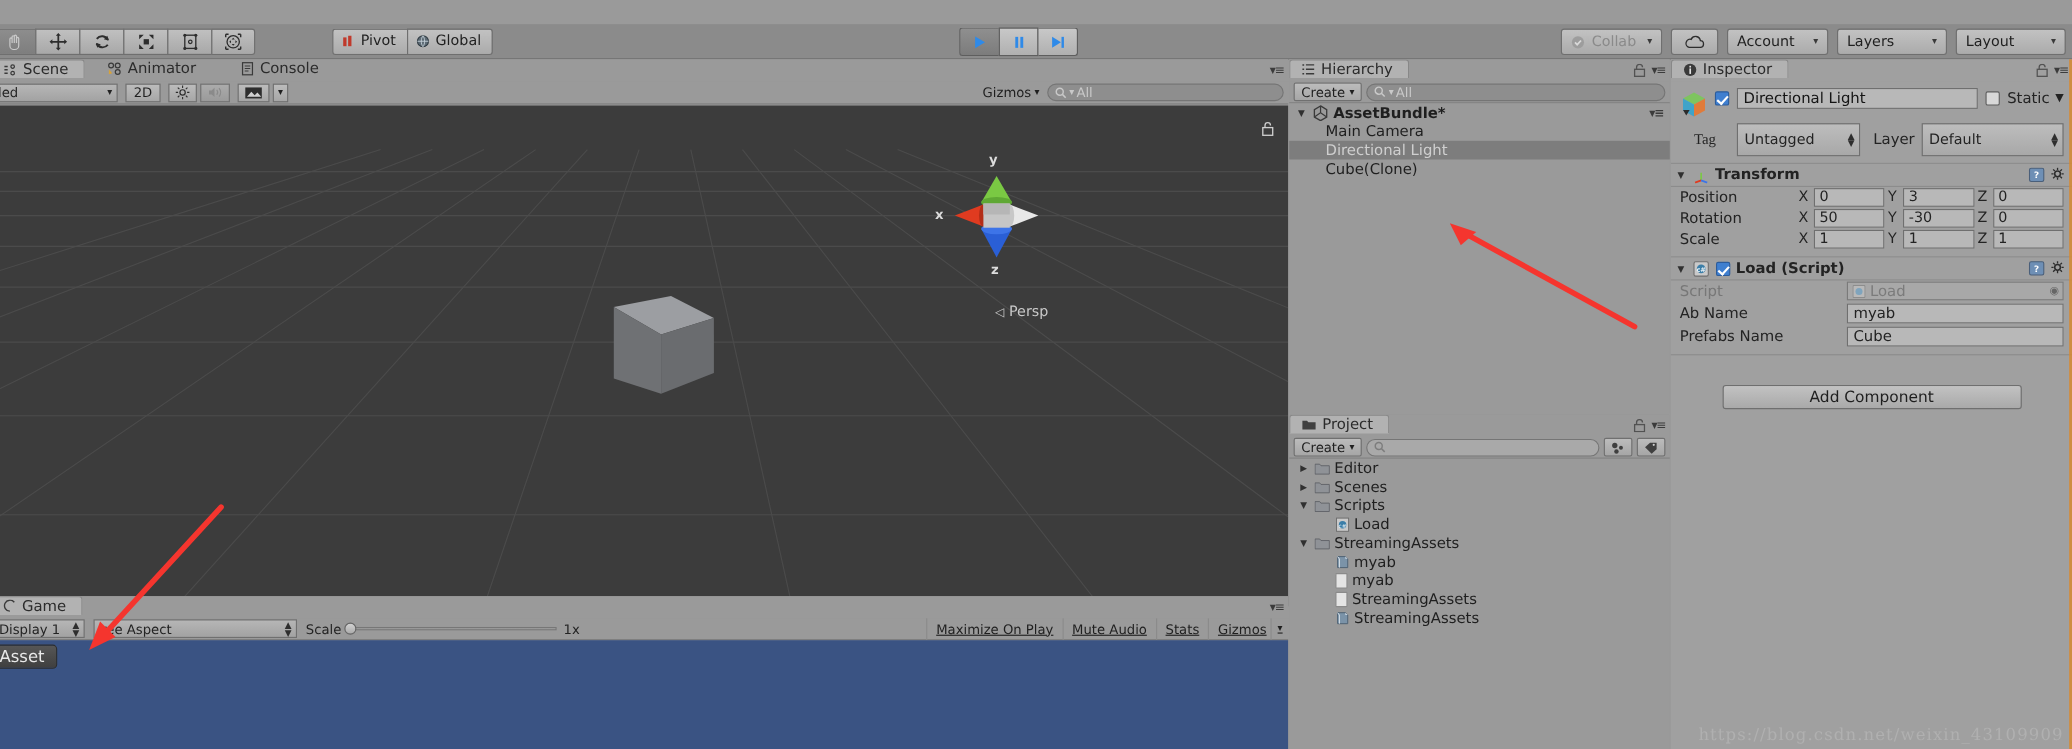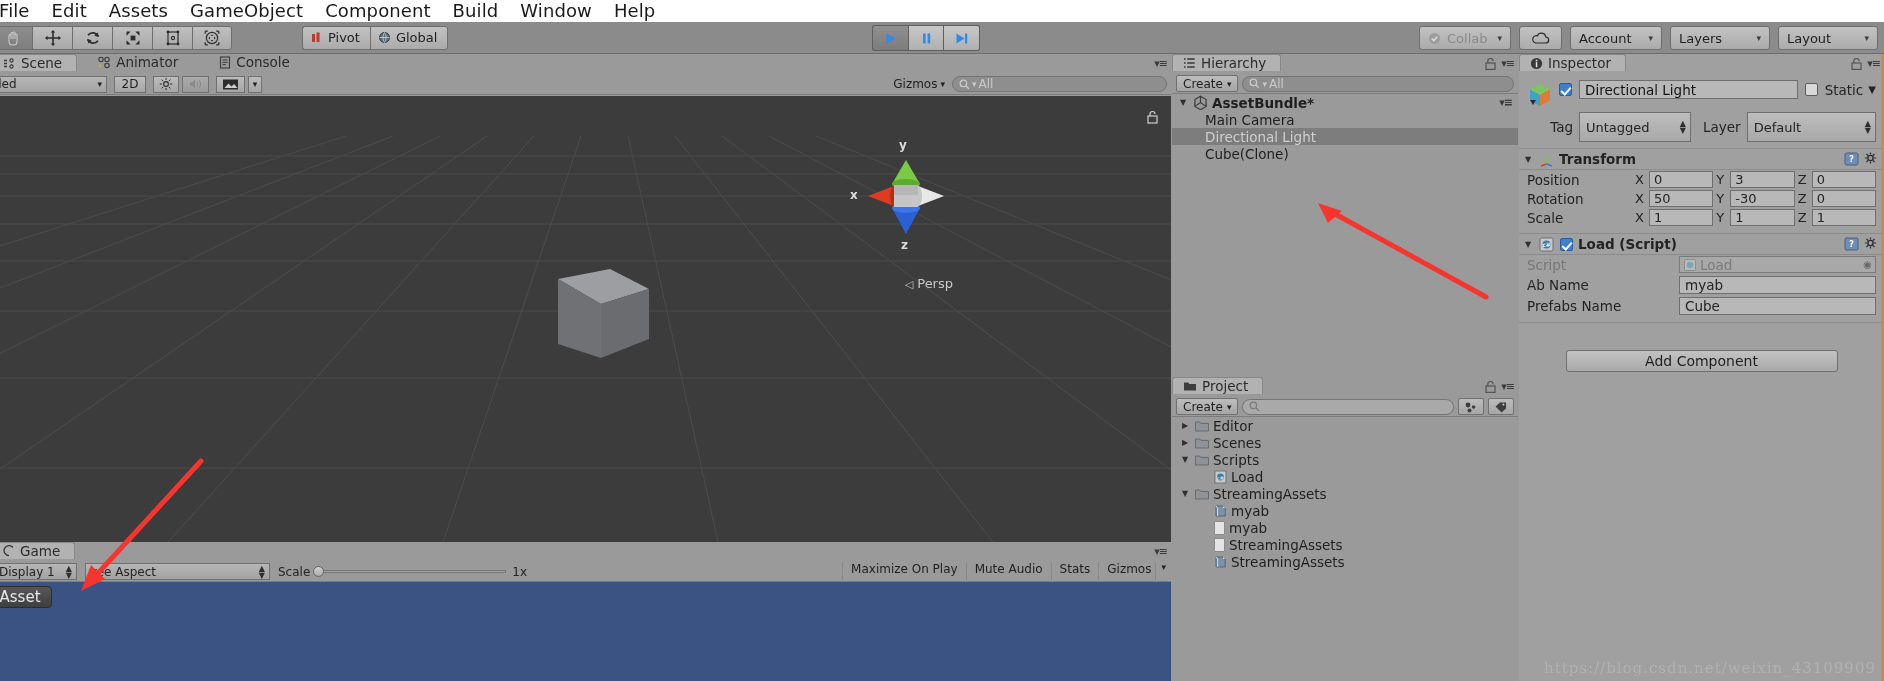--- a/index.html
+++ b/index.html
@@ -144,22 +144,22 @@
     height: 20px; display:flex; align-items:center; gap: 0px; font-size:12px;
     border-bottom:1px solid #7d7d7d;
   }
   .gdd {
     height:17px; background: linear-gradient(#b6b6b6,#a2a2a2); border:1px solid #707070;
     display:flex; align-items:center; justify-content:space-between; padding:0 4px 0 6px;
     font-size:12px;
   }
   .updown { font-size:8px; line-height:7px; color:#2e2e2e; display:flex; flex-direction:column;}
   .gtbtn {
-    height: 20px; display:flex; padding: 0 8px; font-size:12px;
-    color:#1f1f1f; border-left: 1px solid #8a8a8a;
+    height: 20px; display:flex; align-items:center; padding: 0 8px; font-size:12px;
+    color:#1f1f1f; border-left: 1px solid #8a8a8a; text-decoration: underline;
   }
   #game-view {
     position:absolute; left:0; top:40px; width:1171px; height:99px; background:#3a5383;
   }
   .gbtn-overlay {
     position:absolute; left:-38px; top:4px; height: 22px;
     background: linear-gradient(#565656,#3f3f3f);
     border:1px solid #2d2d2d; border-radius:4px;
     display:flex; align-items:center; padding: 0 10px;
     color: #e8e8e8; font-size: 15px; white-space:nowrap;
@@ -237,30 +237,20 @@
     position:absolute; right: 8px; bottom: 4px; font-family:"DejaVu Serif", serif;
     font-size: 15px; color: #b0b0b0; letter-spacing: 1px; white-space:nowrap;
   }
   .orange-edge { position:absolute; right:0; top:54px; width:3px; height:627px; background:#d68a32; opacity:.85;}
 </style>
 </head>
 <body>
 
 <div id="app">
 
-  <div class="menubar">
-    <div class="mi">File</div>
-    <div class="mi">Edit</div>
-    <div class="mi">Assets</div>
-    <div class="mi">GameObject</div>
-    <div class="mi">Component</div>
-    <div class="mi">Build</div>
-    <div class="mi">Window</div>
-    <div class="mi">Help</div>
-  </div>
 
   <div class="maintoolbar">
 
     <div class="tbtn-group">
       <div class="tbtn sel">
         <svg width="18" height="18" viewBox="0 0 18 18">
             <path d="M5 12V6.5a1 1 0 012 0V10V4.5a1 1 0 012 0V10V4a1 1 0 012 0v6V6a1 1 0 012 0v6.5c0 2-1.6 3.5-3.5 3.5h-1C6.6 16 5 14.5 5 12.5z" fill="none" stroke="#c9c9c9" stroke-width="1.1"></path>
           </svg>
       </div>
       <div class="tbtn">
@@ -764,21 +754,21 @@
             <span class="cbox"></span>
             <span class="staticwrap">
               <span>Static</span>
               <span style="font-size:10px;">▼</span>
             </span>
           </div>
         </div>
       </div>
 
       <div class="tagrow">
-        <span style="width:46px; text-align:right;">Tag</span>
+        <span style="width:46px; text-align:center;font-family:Liberation Serif, serif;">Tag</span>
         <span class="ddsmall" style="width:112px;">
           <span>Untagged</span>
           <span class="updown">
               <span>▲</span>
               <span>▼</span>
             </span>
         </span>
         <span style="margin-left:6px;">Layer</span>
         <span class="ddsmall" style="flex:1;">
           <span>Default</span>

